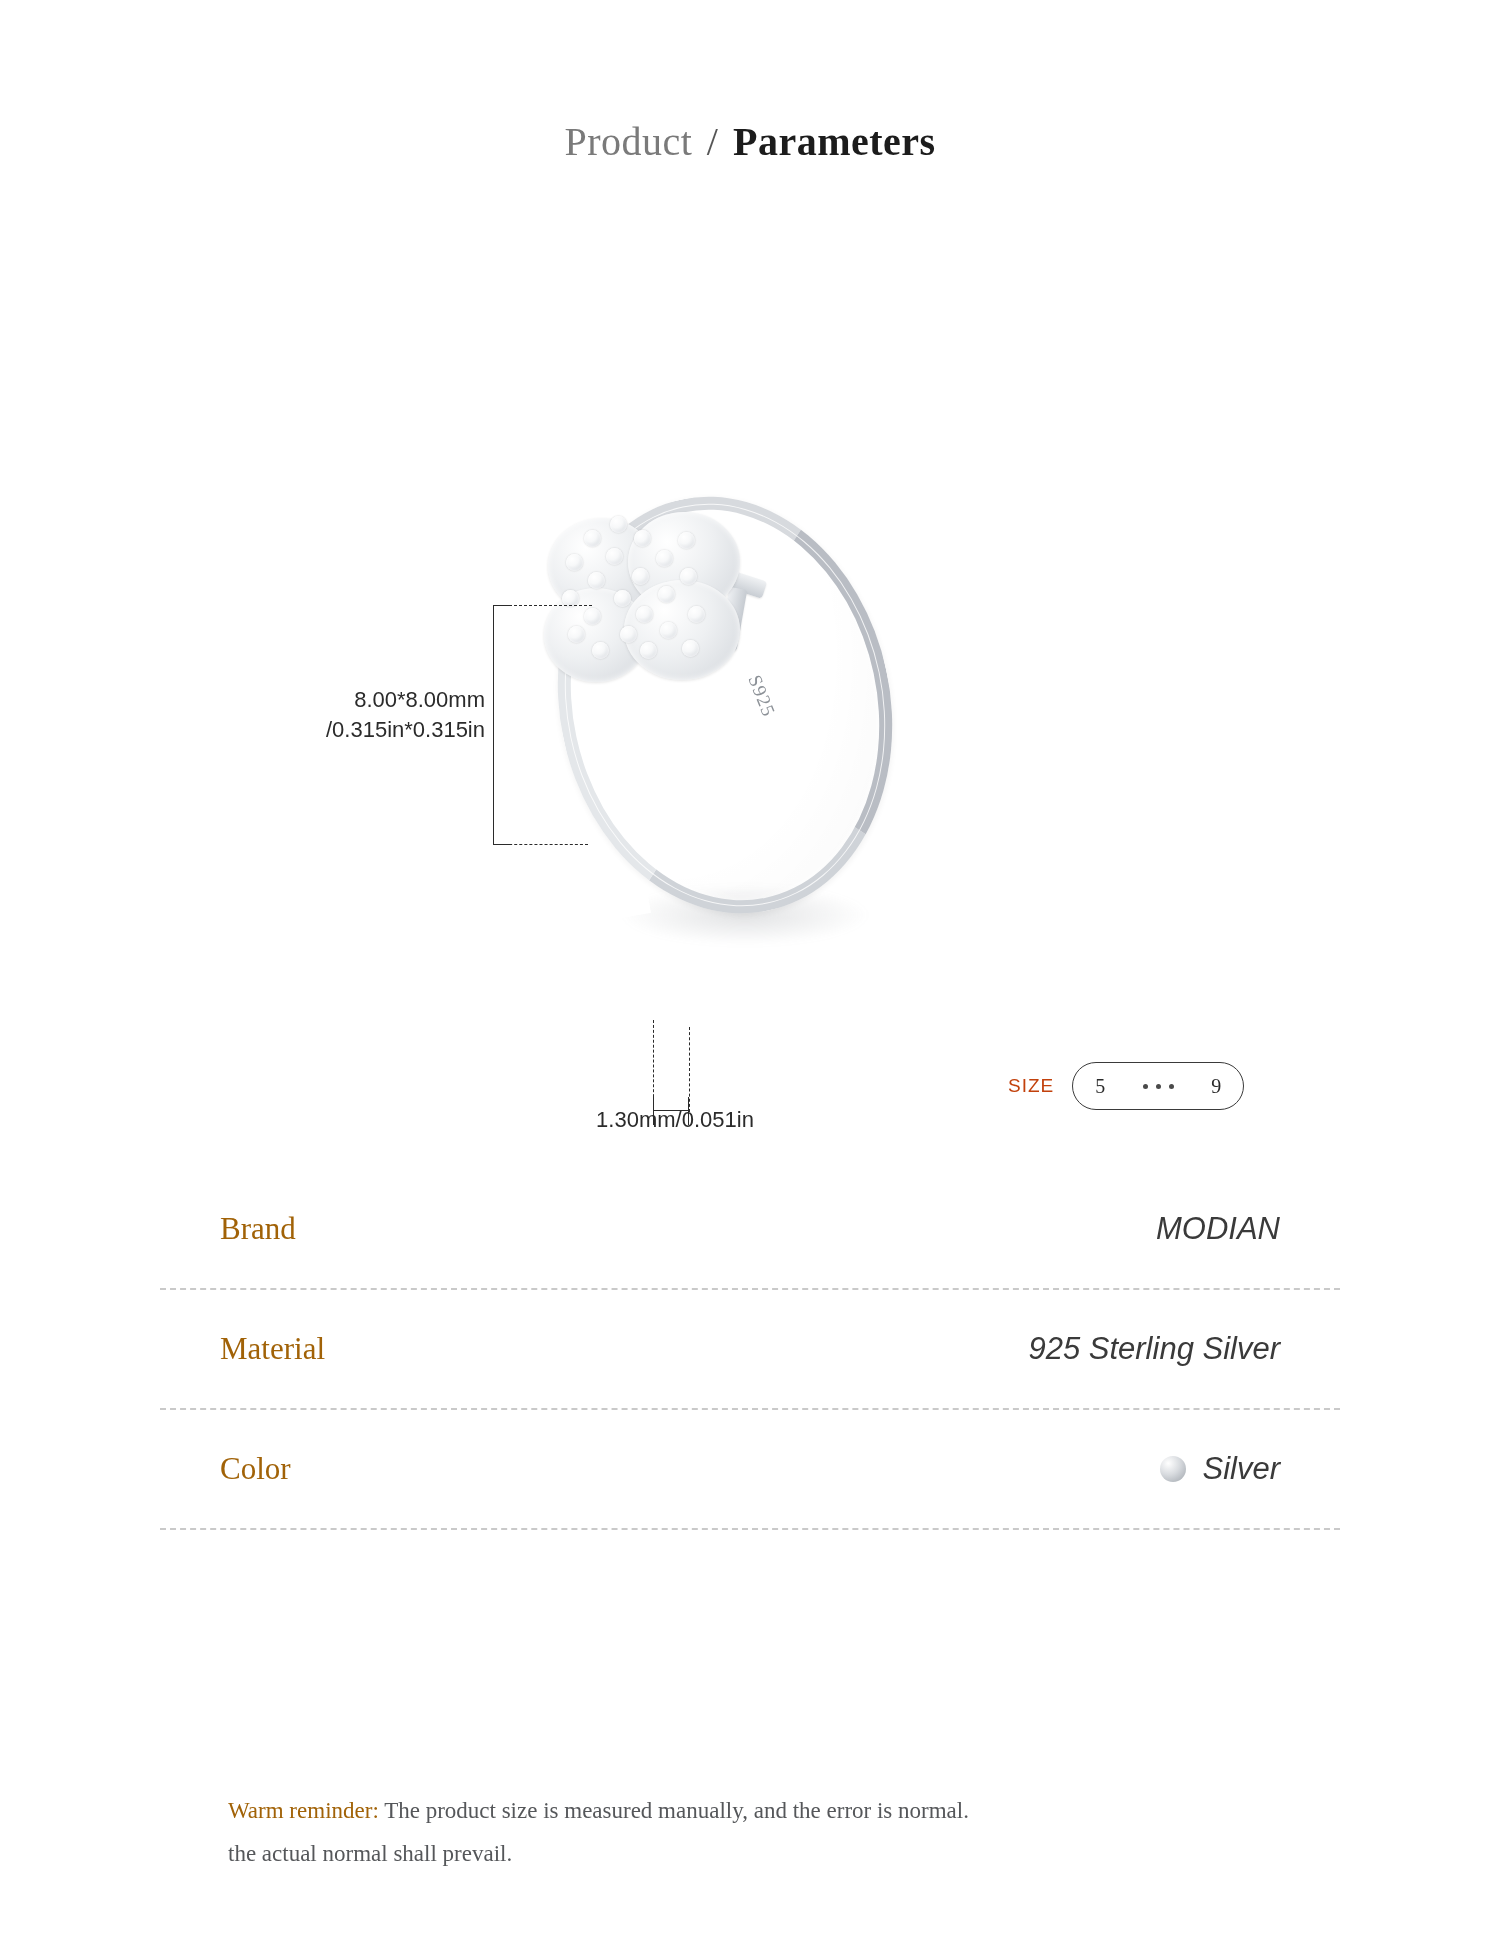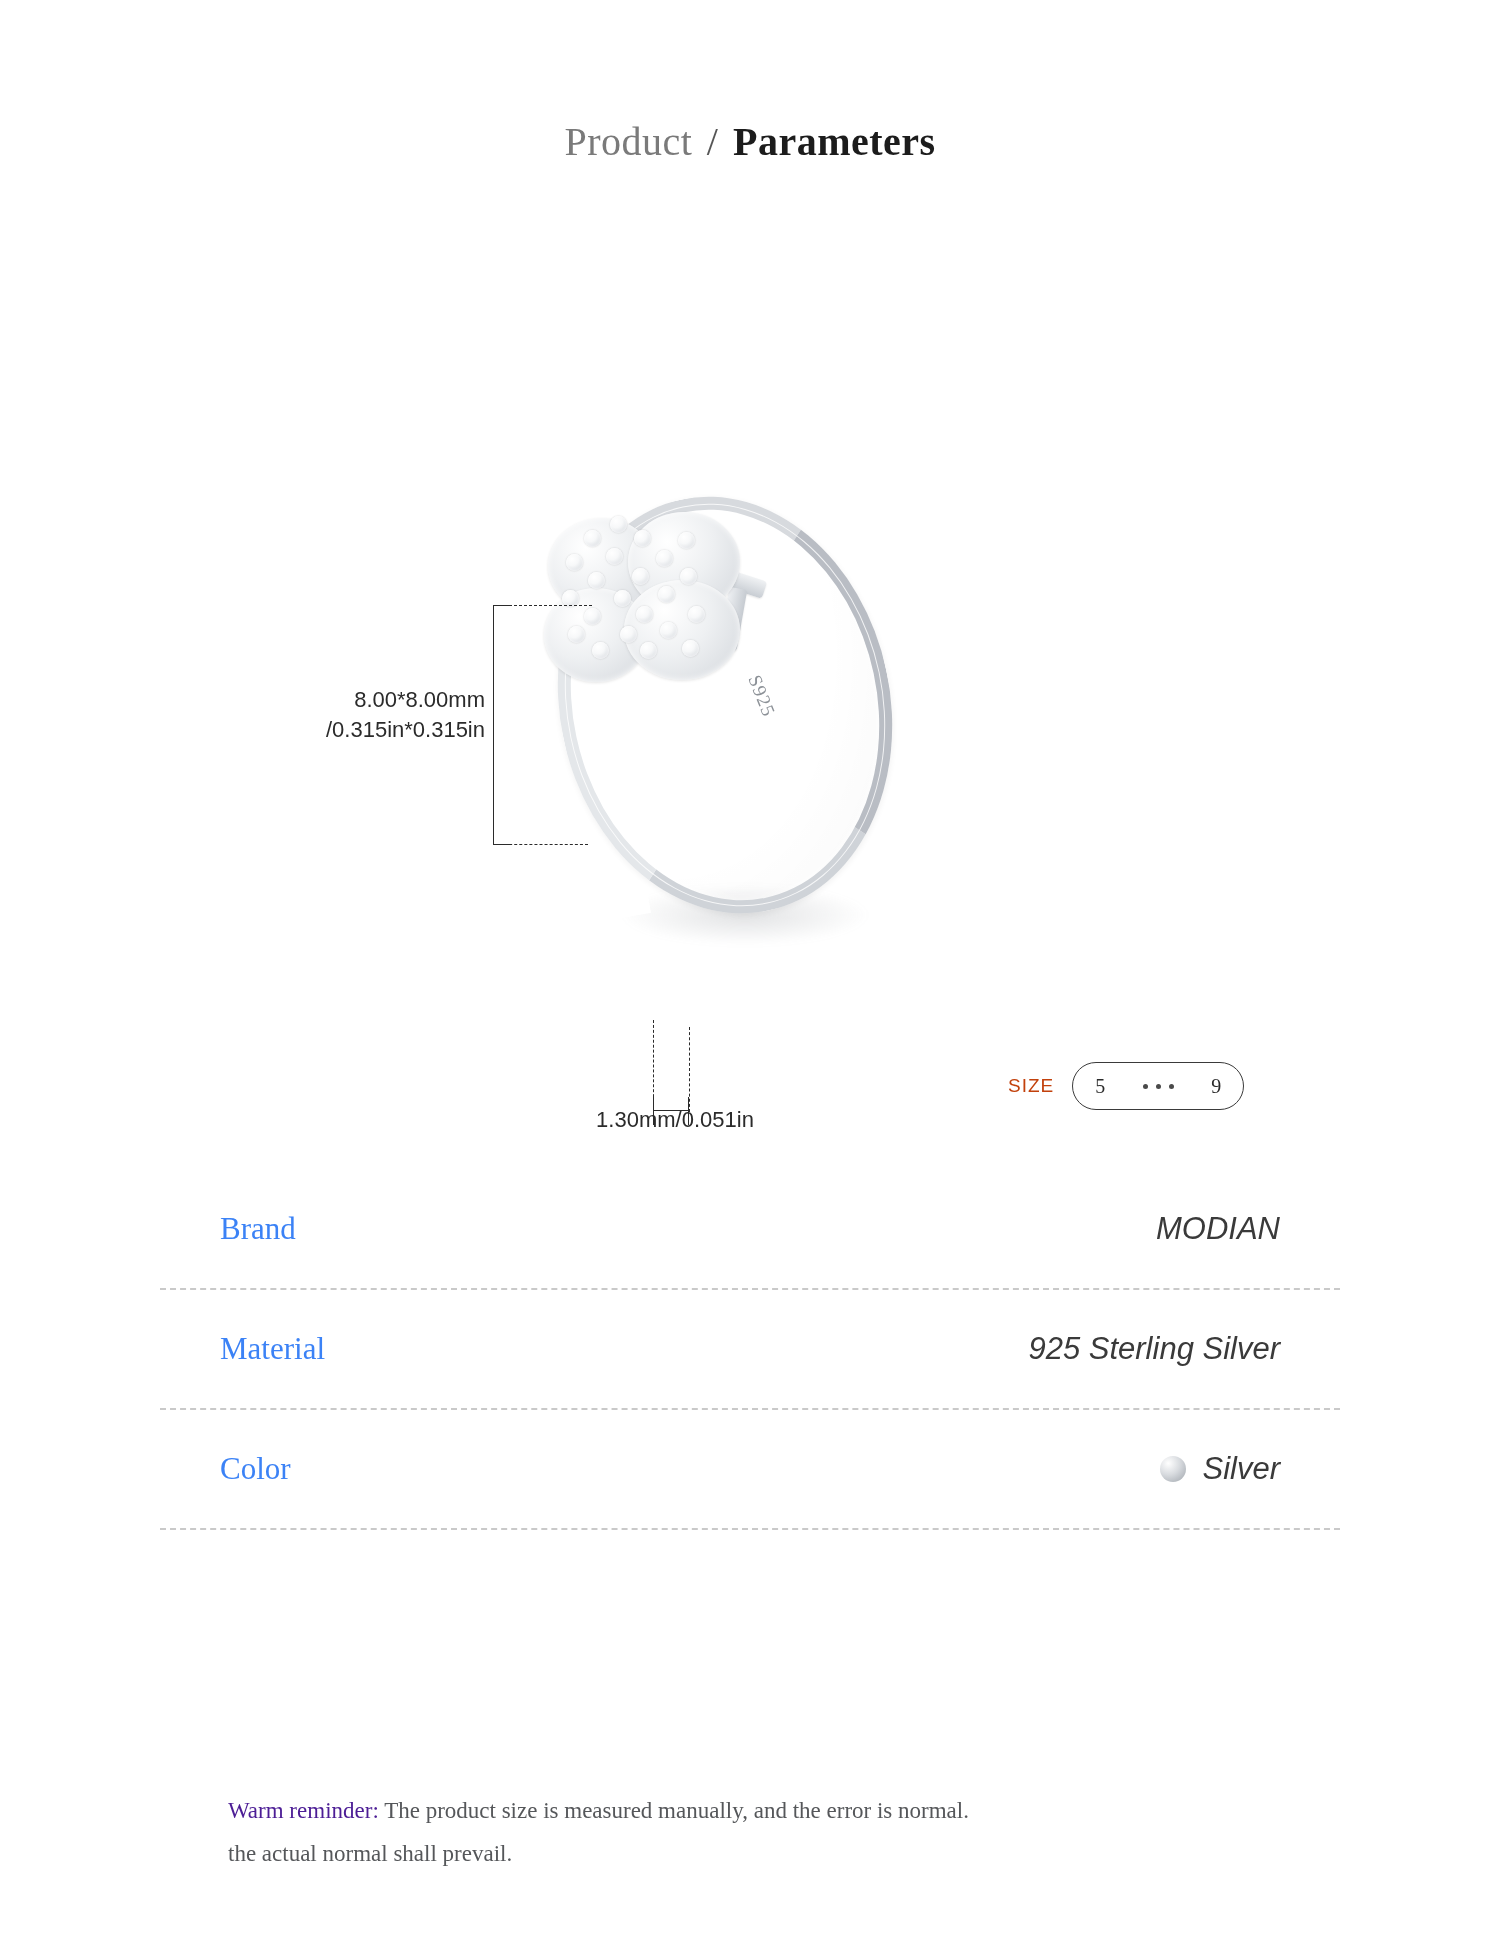--- a/index.html
+++ b/index.html
@@ -262,21 +262,21 @@
     display: flex;
     align-items: center;
     justify-content: space-between;
     height: 120px;
     border-bottom: 2px dashed #c9c9c9;
     padding: 0 60px 0 60px;
   }
   .spec-key {
     font-family: "Liberation Serif", serif;
     font-size: 31px;
-    color: #3b82f6;
+    color: #a16207;
   }
   .spec-val {
     font-family: "Liberation Sans", sans-serif;
     font-style: italic;
     font-size: 31px;
     color: #3a3a3a;
     display: flex;
     align-items: center;
     gap: 16px;
   }
@@ -291,21 +291,21 @@
   .reminder {
     position: absolute;
     left: 228px;
     top: 1790px;
     width: 1100px;
     font-family: "Liberation Serif", serif;
     font-size: 23px;
     color: #55575a;
     line-height: 1.85;
   }
-  .reminder .warn { color: #4c1d95; }
+  .reminder .warn { color: #a16207; }
 </style>
 </head>
 <body>
 
 <div class="title">
   <span class="light">Product</span>
   <span class="slash">/</span>
   <span class="dark">Parameters</span>
 </div>
 

